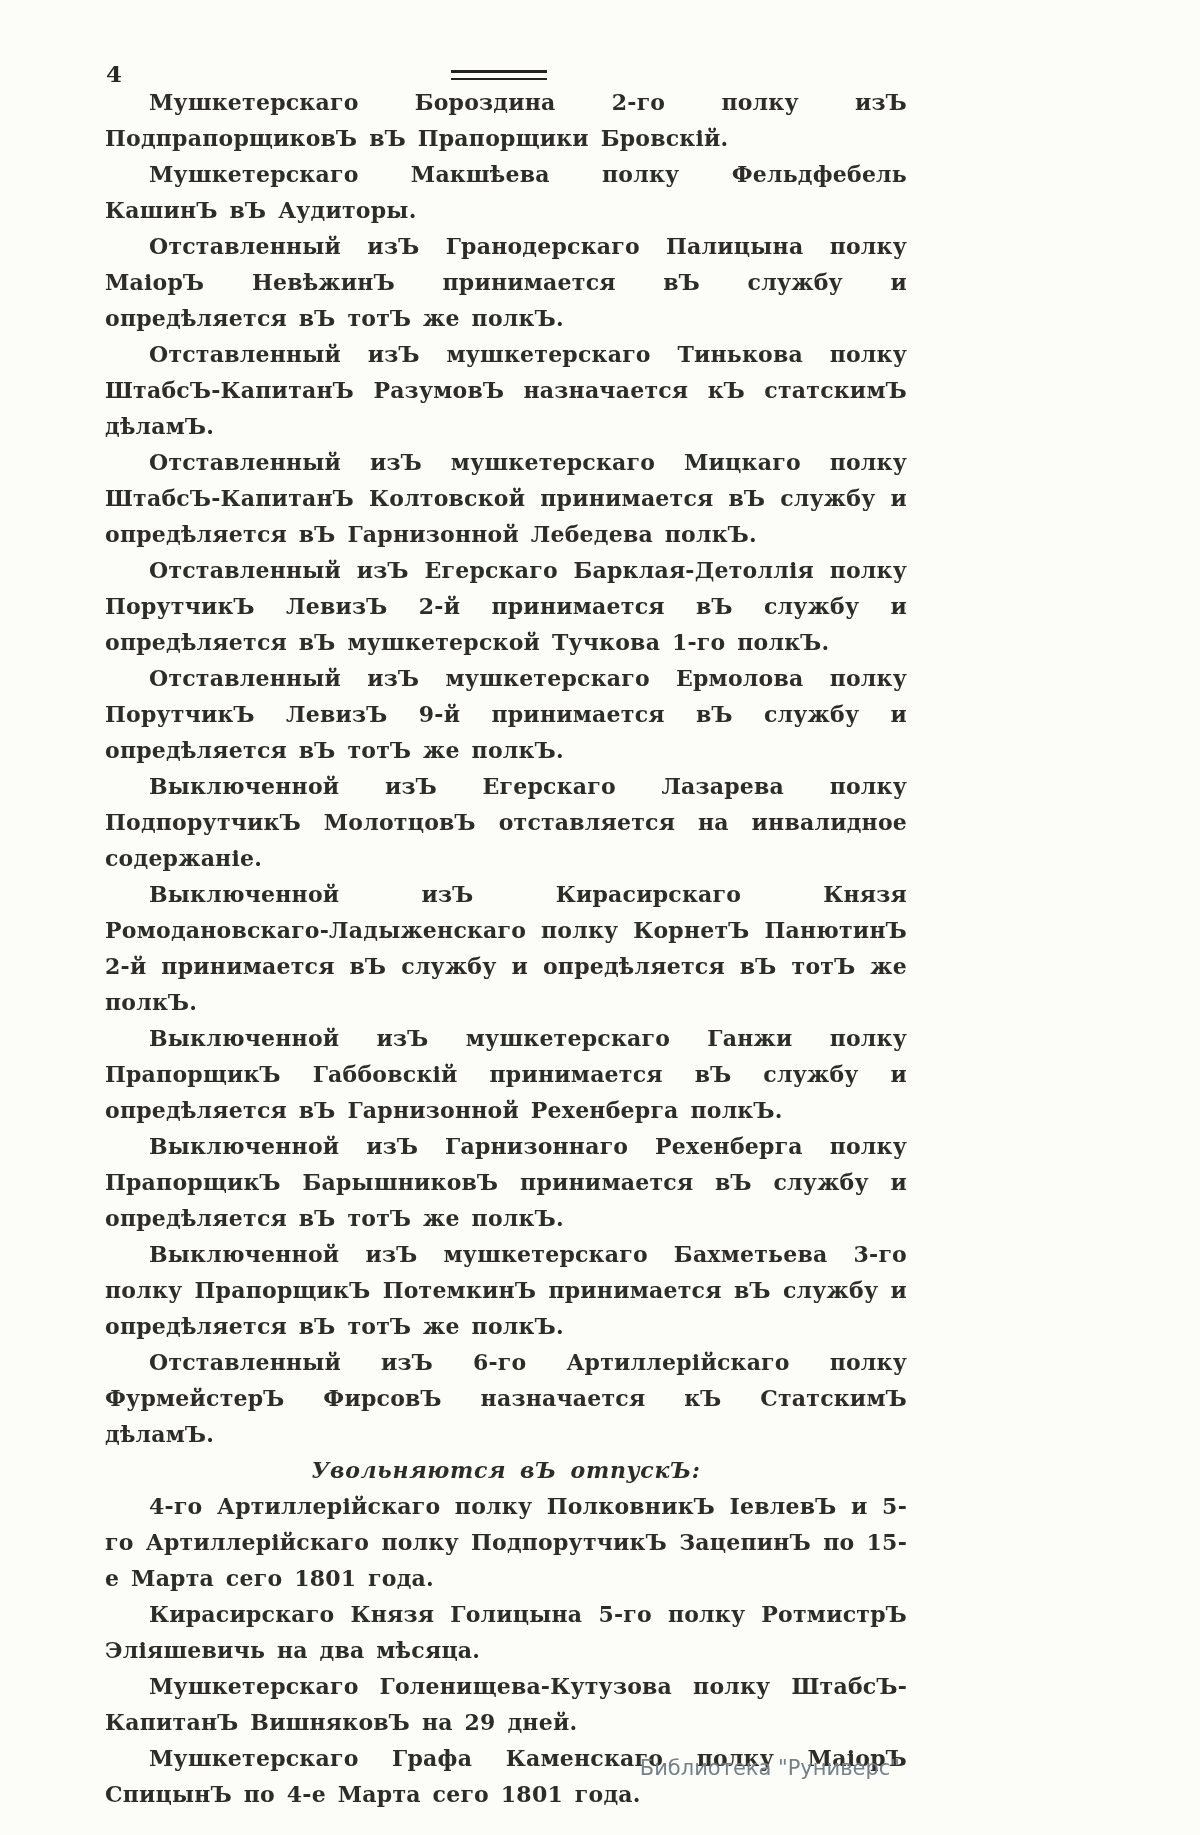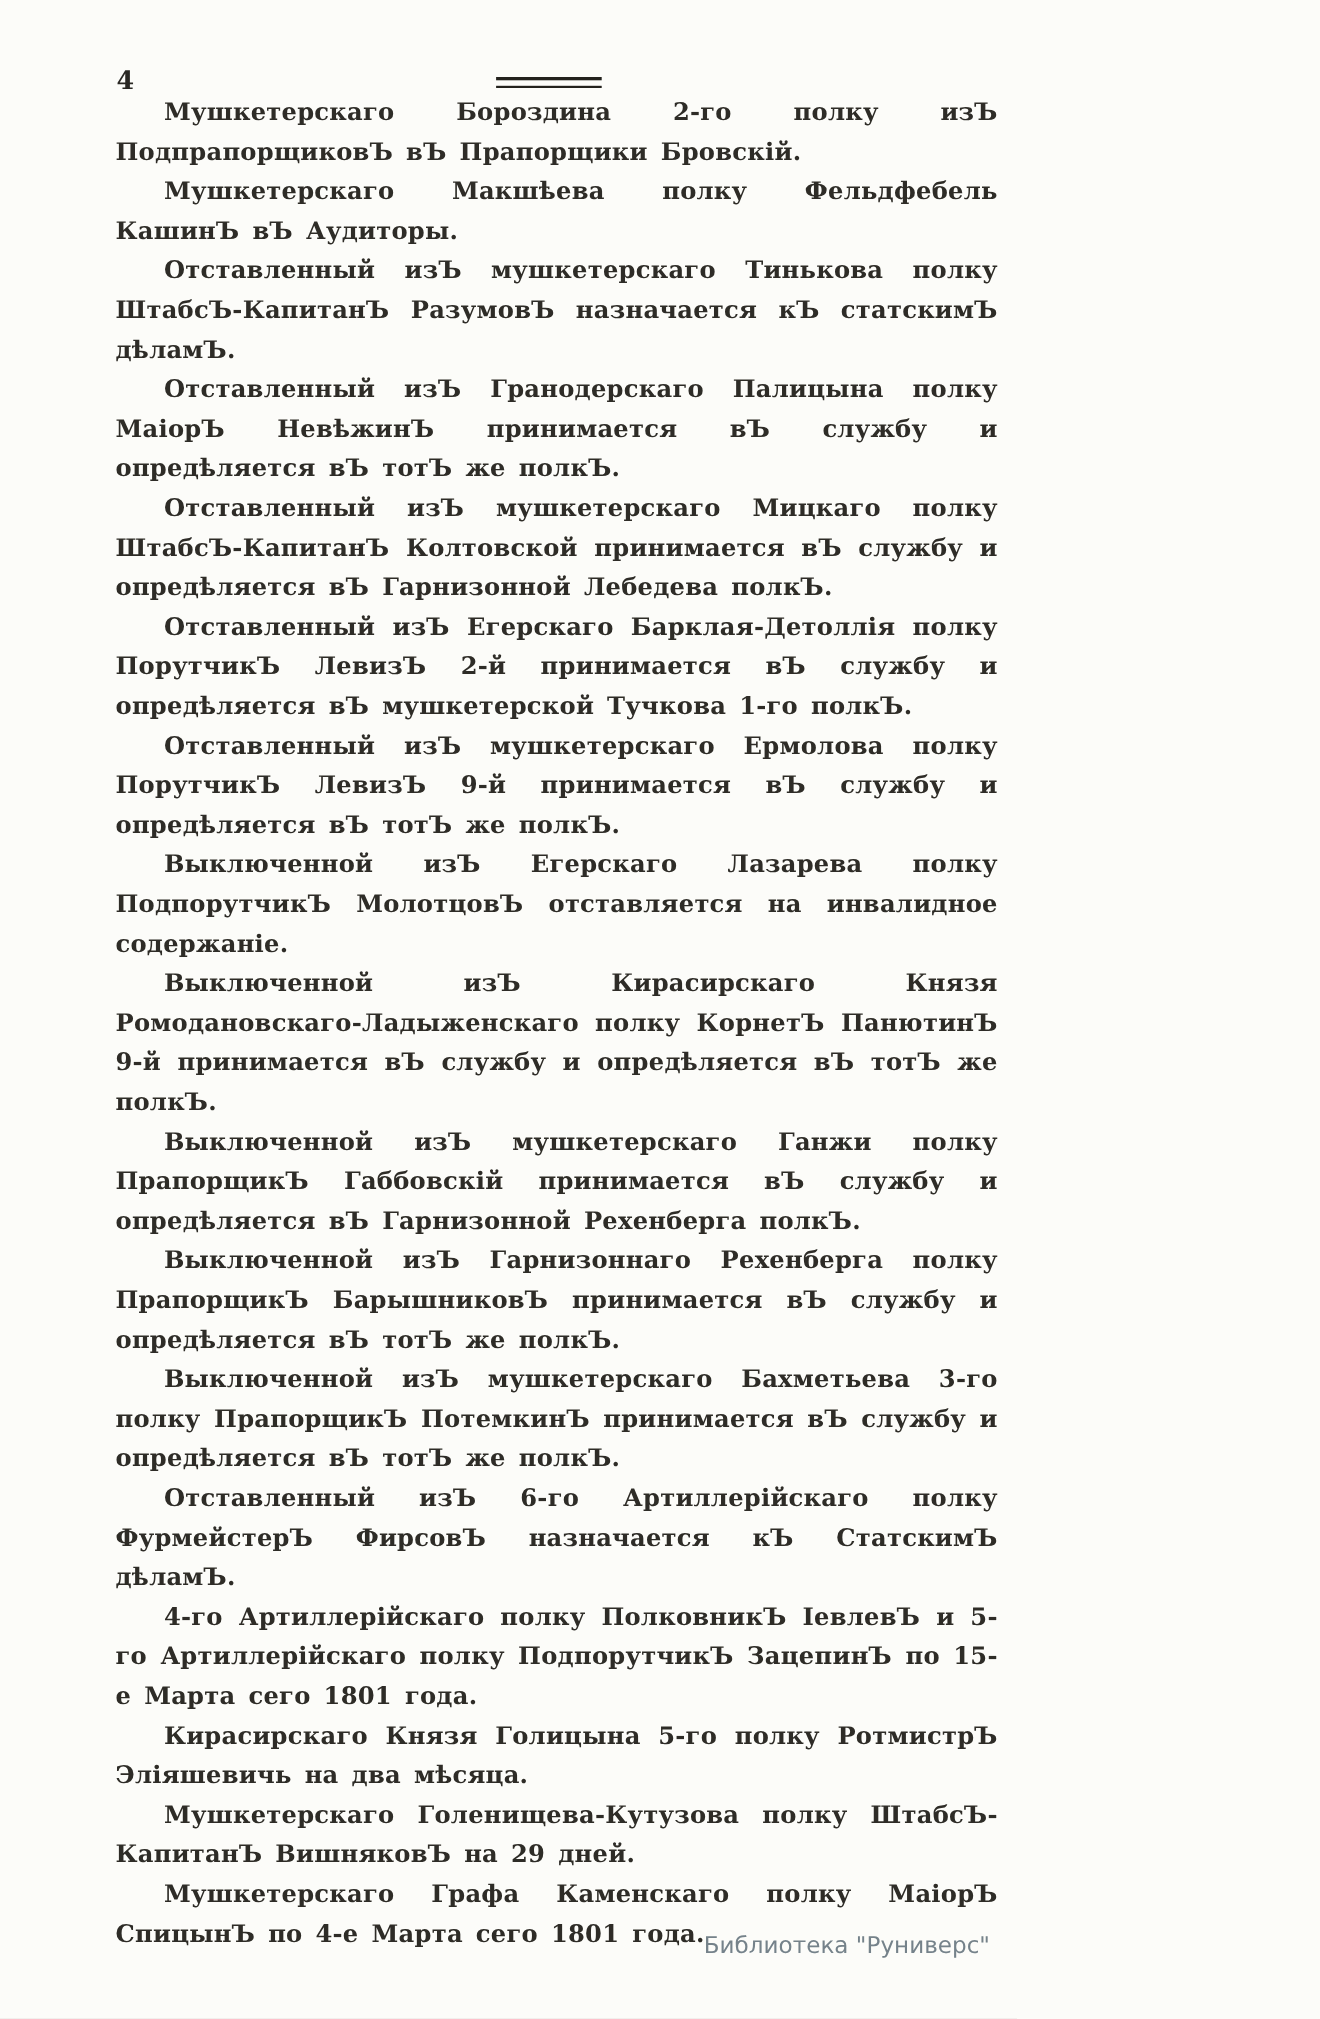--- a/index.html
+++ b/index.html
@@ -70,31 +70,32 @@
 <body>
 
 <div class="page">
   <div class="page-number">4</div>
 
   <div class="double-rule"></div>
 
   <main class="body-text">
       <p class="para">Мушкетерскаго Бороздина 2-го полку изЪ ПодпрапорщиковЪ вЪ Прапорщики Бровскій.</p>
       <p class="para">Мушкетерскаго Макшѣева полку Фельдфебель КашинЪ вЪ Аудиторы.</p>
+      <p class="para">Отставленный изЪ Гранодерскаго Палицына полку МаіорЪ НевѣжинЪ принимается вЪ службу и опредѣляется вЪ тотЪ же полкЪ.</p>
       <p class="para">Отставленный изЪ мушкетерскаго Тинькова полку ШтабсЪ-КапитанЪ РазумовЪ назначается кЪ статскимЪ дѣламЪ.</p>
-      <p class="para">Отставленный изЪ Гранодерскаго Палицына полку МаіорЪ НевѣжинЪ принимается вЪ службу и опредѣляется вЪ тотЪ же полкЪ.</p>
       <p class="para">Отставленный изЪ мушкетерскаго Мицкаго полку ШтабсЪ-КапитанЪ Колтовской принимается вЪ службу и опредѣляется вЪ Гарнизонной Лебедева полкЪ.</p>
       <p class="para">Отставленный изЪ Егерскаго Барклая-Детоллія полку ПорутчикЪ ЛевизЪ 2-й принимается вЪ службу и опредѣляется вЪ мушкетерской Тучкова 1-го полкЪ.</p>
       <p class="para">Отставленный изЪ мушкетерскаго Ермолова полку ПорутчикЪ ЛевизЪ 9-й принимается вЪ службу и опредѣляется вЪ тотЪ же полкЪ.</p>
       <p class="para">Выключенной изЪ Егерскаго Лазарева полку ПодпорутчикЪ МолотцовЪ отставляется на инвалидное содержаніе.</p>
-      <p class="para">Выключенной изЪ Кирасирскаго Князя Ромодановскаго-Ладыженскаго полку КорнетЪ ПанютинЪ 9-й принимается вЪ службу и опредѣляется вЪ тотЪ же полкЪ.</p>
+      <p class="para">Выключенной изЪ Кирасирскаго Князя Ромодановскаго-Ладыженскаго полку КорнетЪ ПанютинЪ 2-й принимается вЪ службу и опредѣляется вЪ тотЪ же полкЪ.</p>
       <p class="para">Выключенной изЪ мушкетерскаго Ганжи полку ПрапорщикЪ Габбовскій принимается вЪ службу и опредѣляется вЪ Гарнизонной Рехенберга полкЪ.</p>
       <p class="para">Выключенной изЪ Гарнизоннаго Рехенберга полку ПрапорщикЪ БарышниковЪ принимается вЪ службу и опредѣляется вЪ тотЪ же полкЪ.</p>
       <p class="para">Выключенной изЪ мушкетерскаго Бахметьева 3-го полку ПрапорщикЪ ПотемкинЪ принимается вЪ службу и опредѣляется вЪ тотЪ же полкЪ.</p>
       <p class="para">Отставленный изЪ 6-го Артиллерійскаго полку ФурмейстерЪ ФирсовЪ назначается кЪ СтатскимЪ дѣламЪ.</p>
+      <p class="heading">Увольняются вЪ отпускЪ:</p>
       <p class="para">4-го Артиллерійскаго полку ПолковникЪ ІевлевЪ и 5-го Артиллерійскаго полку ПодпорутчикЪ ЗацепинЪ по 15-е Марта сего 1801 года.</p>
       <p class="para">Кирасирскаго Князя Голицына 5-го полку РотмистрЪ Эліяшевичь на два мѣсяца.</p>
       <p class="para">Мушкетерскаго Голенищева-Кутузова полку ШтабсЪ-КапитанЪ ВишняковЪ на 29 дней.</p>
       <p class="para">Мушкетерскаго Графа Каменскаго полку МаіорЪ СпицынЪ по 4-е Марта сего 1801 года.</p>
     </main>
 
   <div class="footer-credit">Библиотека "Руниверс"</div>
 </div>
 
 </body></html>

